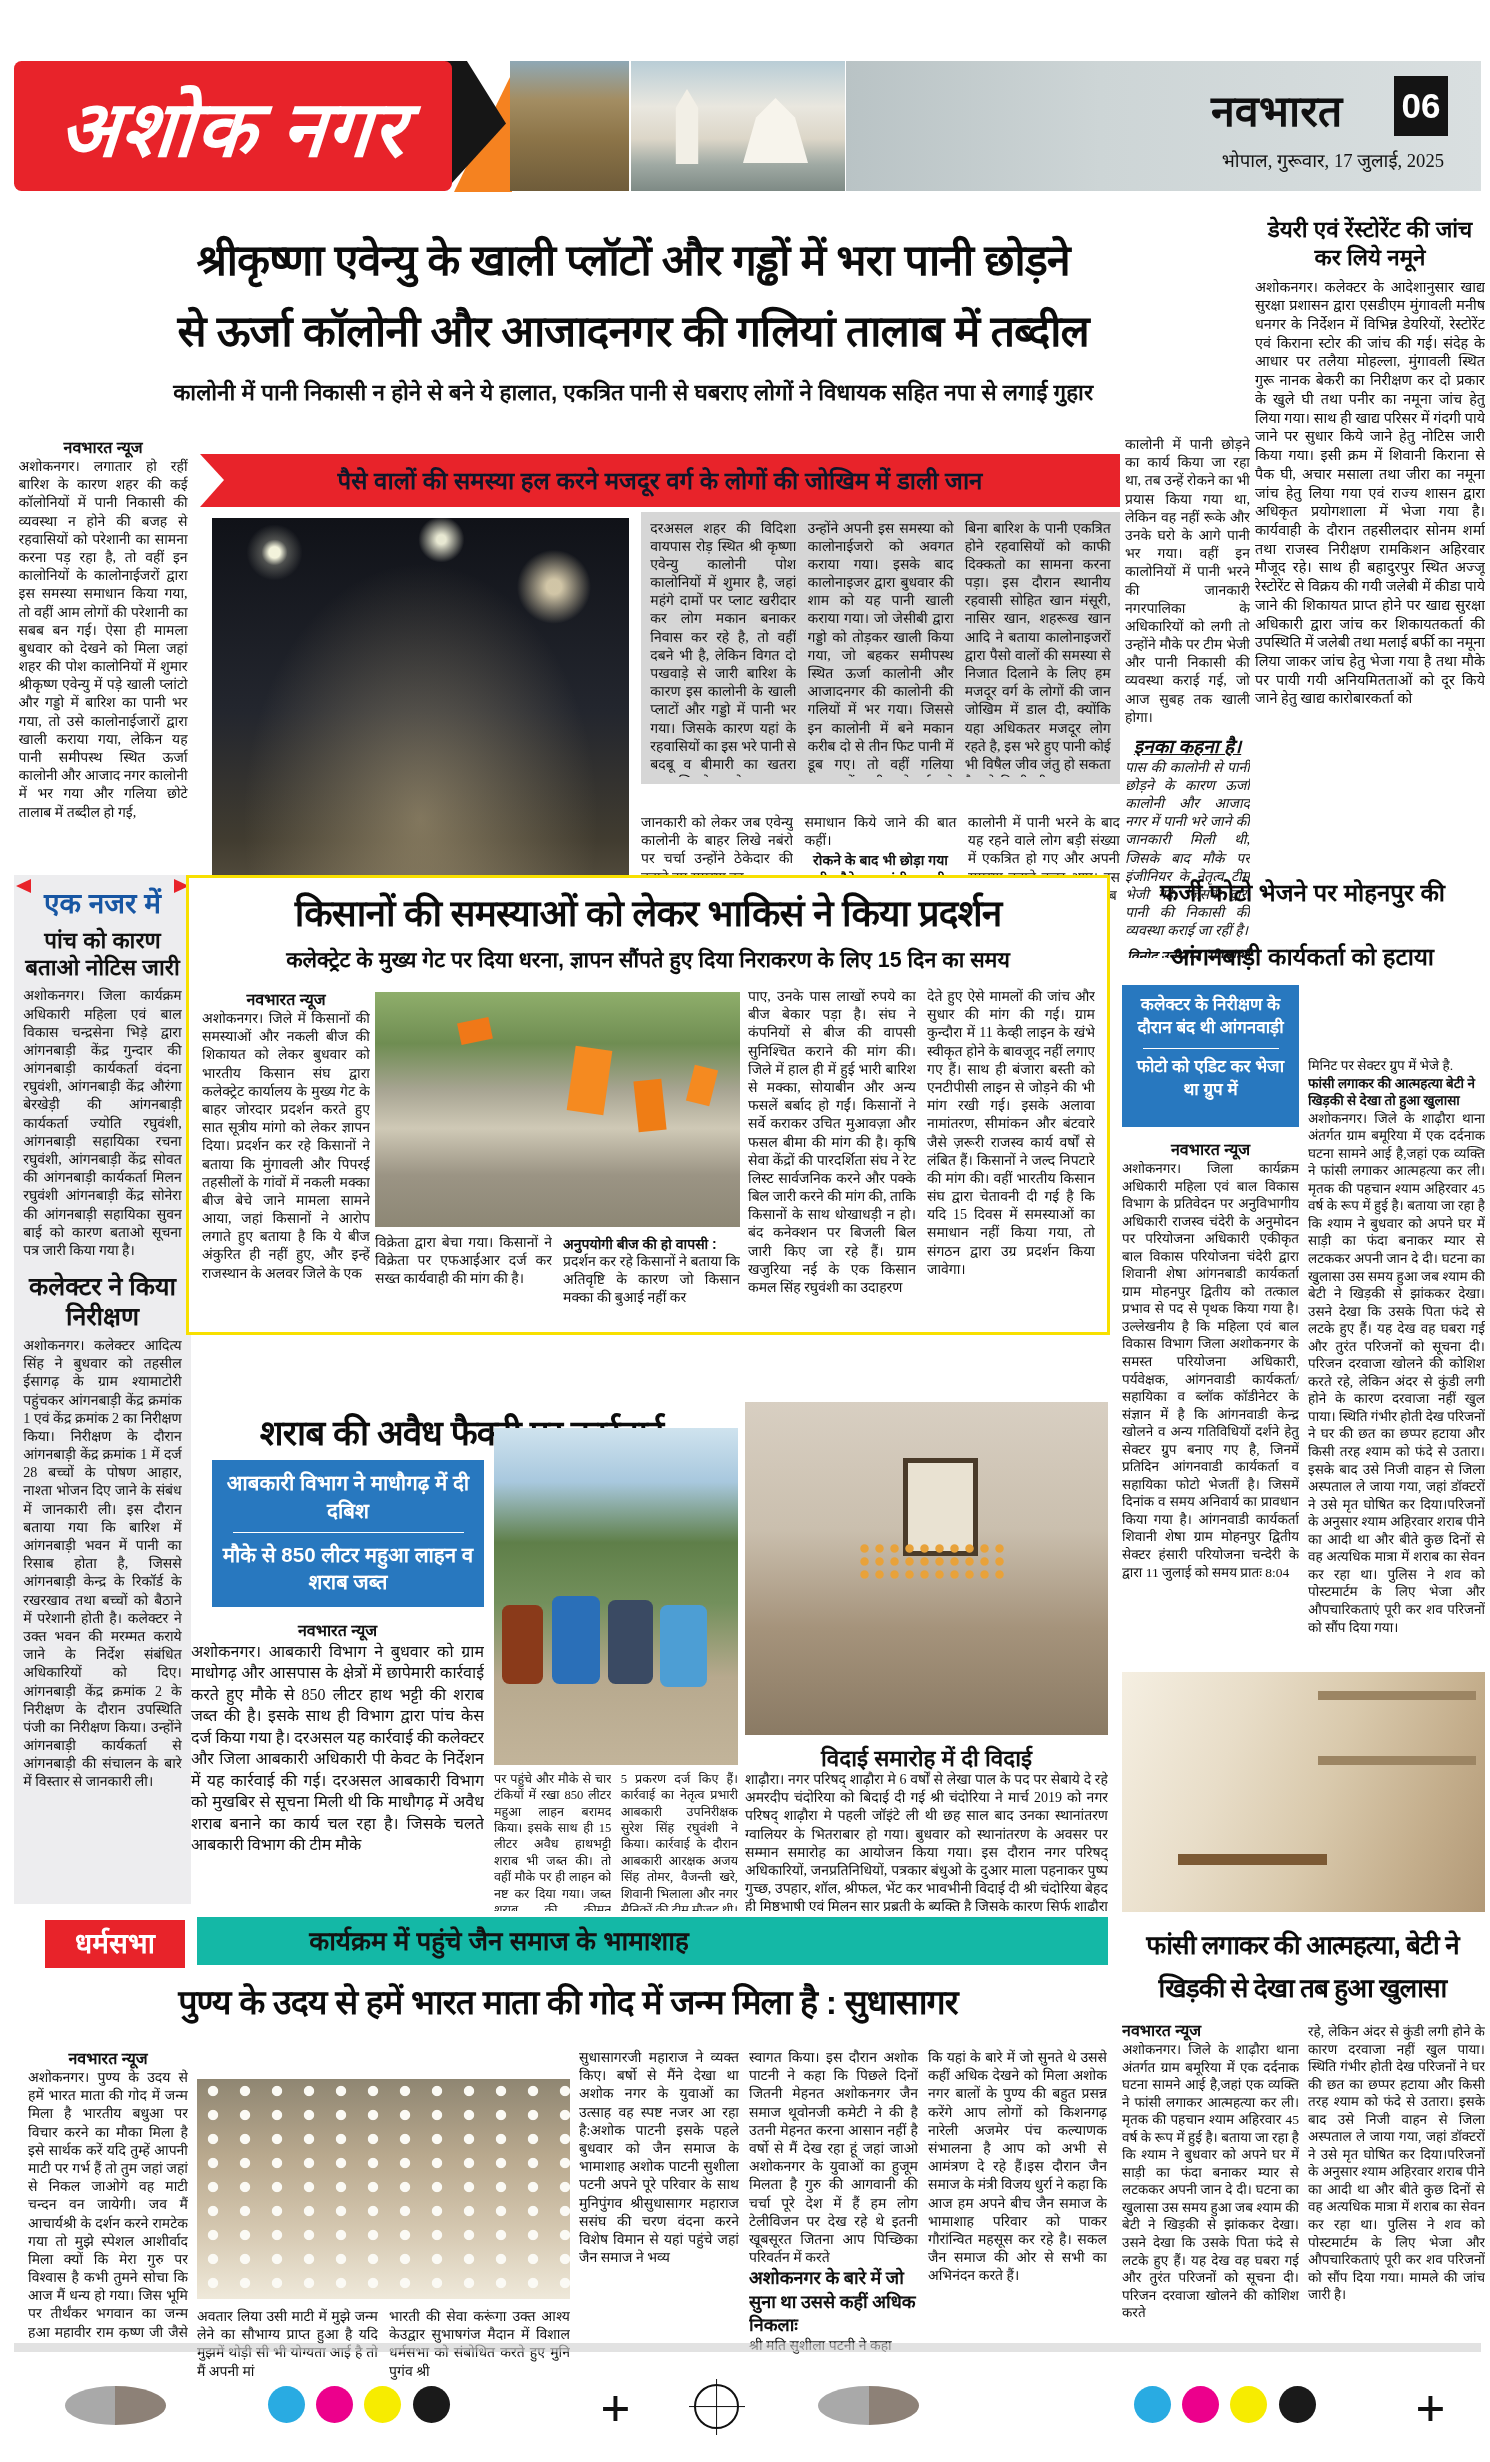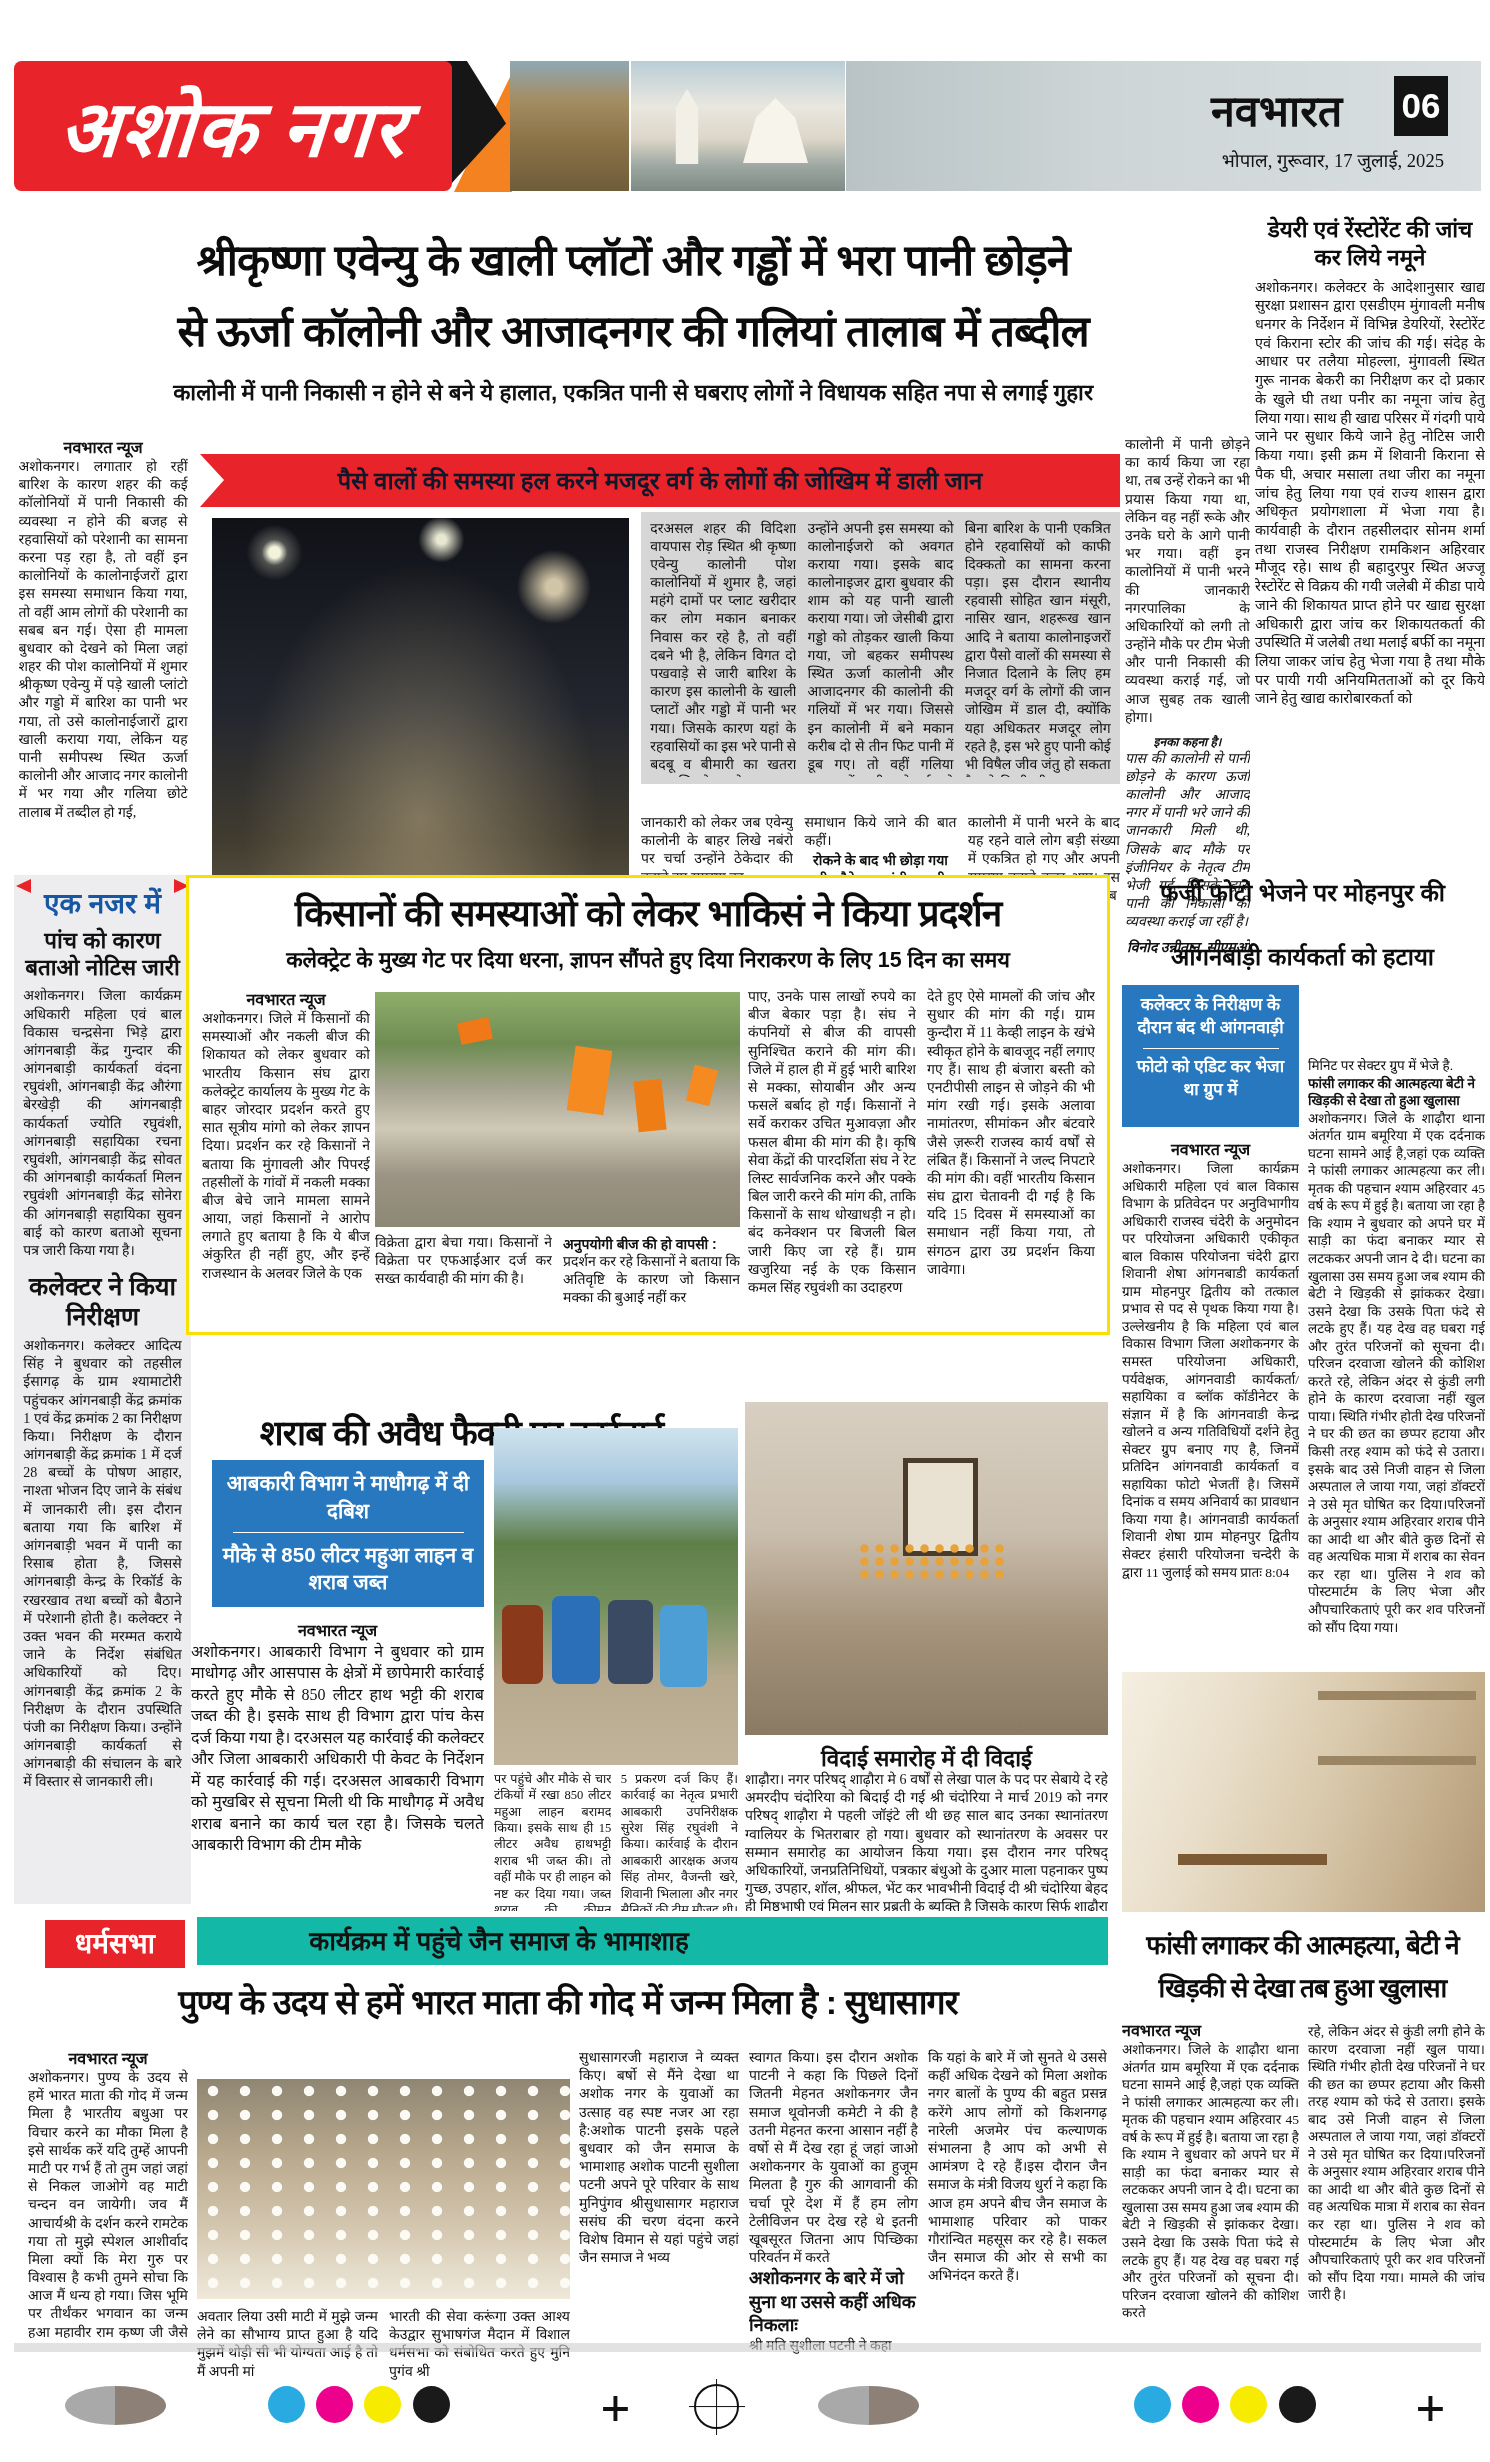--- a/index.html
+++ b/index.html
@@ -23,21 +23,21 @@
   .lead-h{font-size:43px;font-weight:900;text-align:center;white-space:nowrap;letter-spacing:-0.9px;color:#0c0c0c;}
   .lead-sub{font-size:22.4px;font-weight:bold;text-align:center;white-space:nowrap;color:#101010;}
   .sec-h{font-weight:900;color:#0c0c0c;text-align:center;}
   .red-strip{background:#e8232a;}
   .strip-text{font-size:24px;font-weight:800;color:#0f172a;text-align:center;line-height:53px;white-space:nowrap;}
   .notch{width:0;height:0;border-top:26px solid transparent;border-bottom:27px solid transparent;border-left:24px solid #fff;}
   .graycols{background:#d6d6d6;}
   .colrow{display:flex;gap:11.2px;}
   .colrow > div{flex:1 1 0;}
   .bt{font-size:14px;}
-  .quote-head{font-weight:bold;font-style:italic;text-align:center;font-size:12px;}
+  .quote-head{font-weight:bold;font-style:italic;text-align:center;font-size:19px;text-decoration:underline;}
   .quote{font-style:italic;}
   .sign{font-weight:bold;font-style:italic;text-align:right;font-size:14px;line-height:1.3;}
   
   .glance{background:#ededef;}
   .glance-title{color:#1756a3;font-size:28px;font-weight:900;text-align:center;}
   .glance-h{font-size:22.4px;font-weight:900;text-align:center;line-height:1.2;}
   .flag{width:0;height:0;border-style:solid;position:absolute;}
   
   .yellow-box{border:3.7px solid #f8e000;background:#fff;}
   .blue-box{background:#2878bf;color:#fff;text-align:center;font-weight:bold;

